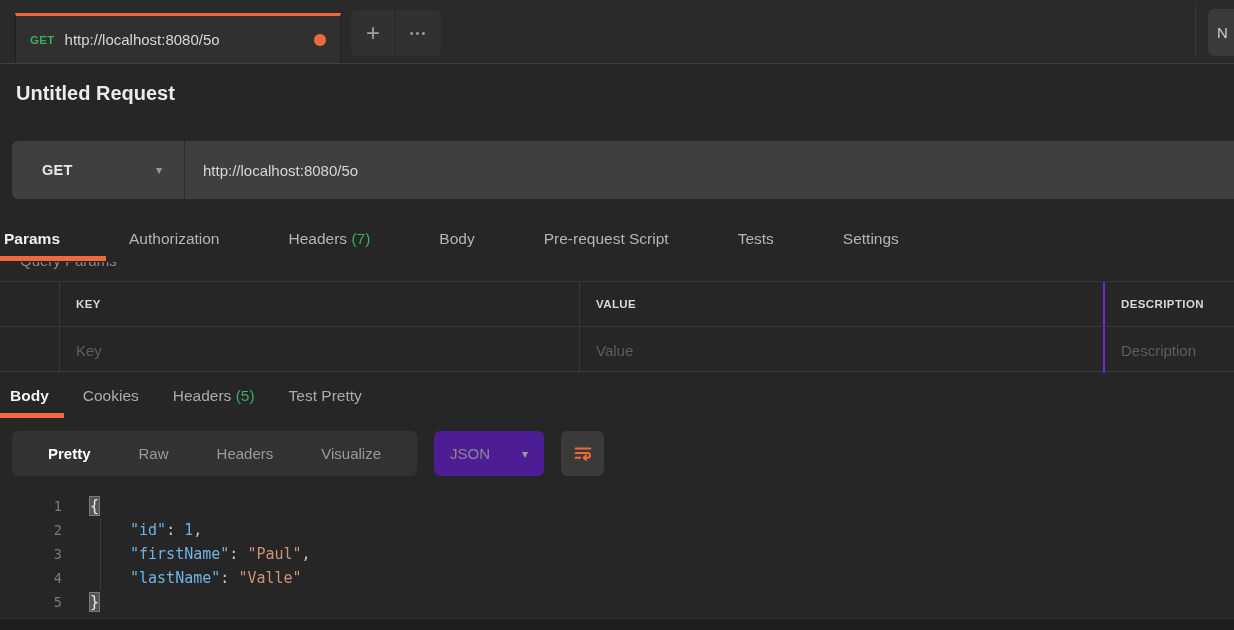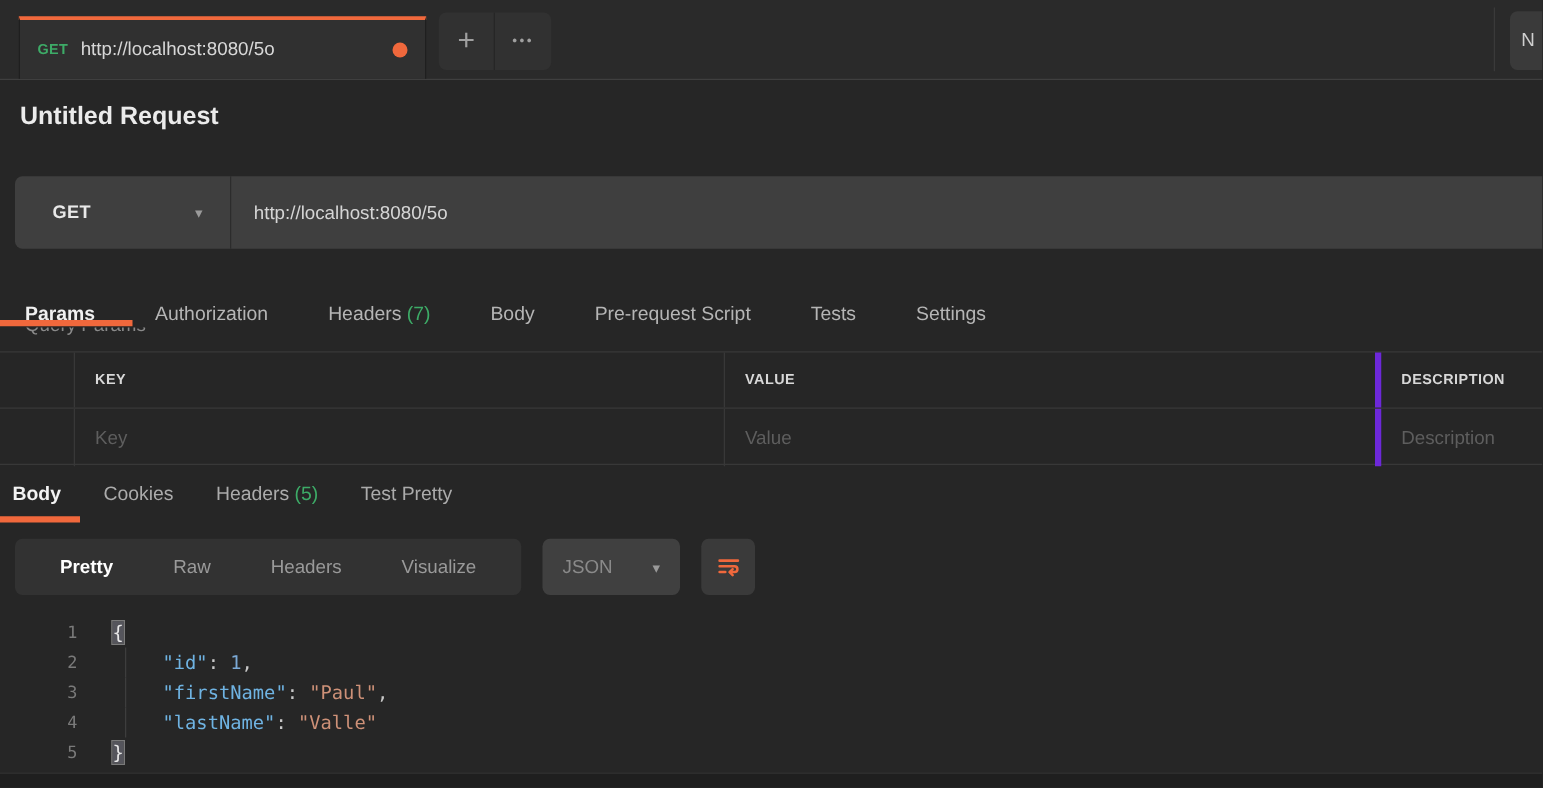--- a/index.html
+++ b/index.html
@@ -62,21 +62,21 @@
   .chev { color:#9a9a9a; font-size:12px; }
   .url-input {
     flex:1; background:transparent; border:none; outline:none;
     color:#d5d5d5; font-size:15px; padding-left:18px;
     font-family:"Liberation Sans", sans-serif;
   }
 
   
   .req-tabs {
     position:absolute; left:0; right:0; top:216px; height:45px;
-    display:flex; align-items:flex-end; gap:48px; padding-left:20px;
+    display:flex; align-items:center; gap:69px; padding-left:4px;
   }
   .rtab { font-size:15.5px; color:#b5b5b5; cursor:pointer; white-space:nowrap; }
   .rtab.active { color:#f0f0f0; font-weight:bold; }
   .rtab .cnt { color:#3dab67; }
   .params-underline { position:absolute; left:0; top:256px; width:106px; height:5px; background:#f0683c; }
   .clipped-label {
     position:absolute; left:20px; top:262px; height:9px; width:200px; overflow:hidden;
     color:#8a8a8a; font-size:15px;
   }
   .clipped-label span { display:block; margin-top:-10px; }
@@ -85,21 +85,21 @@
   .ptable {
     position:absolute; left:0; right:0; top:281px; height:91px;
     border-top:1px solid #383838; border-bottom:1px solid #383838;
     font-size:0;
   }
   .ptable .row { display:flex; height:46px;justify-content:space-between; }
   .ptable .row.head { height:45px; border-bottom:1px solid #383838; }
   .cell { display:flex; align-items:center; padding-left:16px; font-size:15px; }
   .cell.gutter { width:60px; padding:0; border-right:1px solid #383838; }
   .cell.key { width:520px; border-right:1px solid #383838; }
-  .cell.val { width:525px; border-right:5px solid #6d28d9; }
+  .cell.val { width:525px; border-right:2px solid #6d28d9; }
   .cell.desc { flex:1; }
   .row.head .cell { font-size:11.5px; font-weight:bold; color:#d8d8d8; letter-spacing:.4px; }
   .row.body .cell { color:#5e5e5e; }
 
   
   .resp-bar { position:absolute; left:0; right:0; top:372px; height:48px; }
   .resp-tabs { display:flex; gap:34px; padding-left:10px; align-items:center; height:100%; }
   .resp-tab { font-size:15.5px; color:#ababab; cursor:pointer; white-space:nowrap; }
   .resp-tab.active { color:#f2f2f2; font-weight:bold; }
   .resp-tab .cnt { color:#3dab67; }
@@ -111,21 +111,21 @@
 
   
   .resp-toolbar { position:absolute; left:12px; top:431px; height:45px; display:flex; gap:17px; }
   .view-pills {
     background:#323232; border-radius:6px; display:flex; align-items:center;
     gap:48px; padding:0 36px 0 36px; height:45px;
   }
   .pill { font-size:15px; color:#9a9a9a; cursor:pointer; }
   .pill.active { color:#ffffff; font-weight:bold;text-align:center; }
   .fmt-select {
-    background:#404040; border-radius:6px; height:45px; width:110px;
+    background:#4c1d95; border-radius:6px; height:45px; width:110px;
     display:flex; align-items:center; justify-content:space-between;
     padding:0 16px; cursor:pointer;
   }
   .fmt-select .f { font-size:15px; color:#8a8a8a; }
   .wrap-btn {
     background:#3a3a3a; border-radius:6px; height:45px; width:43px;
     display:flex; align-items:center; justify-content:center; cursor:pointer;
   }
 
   

